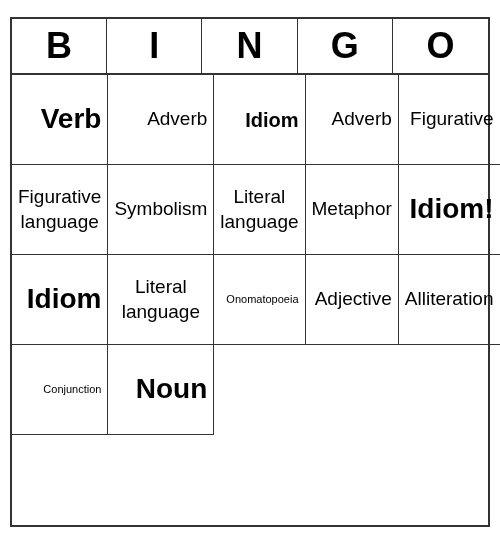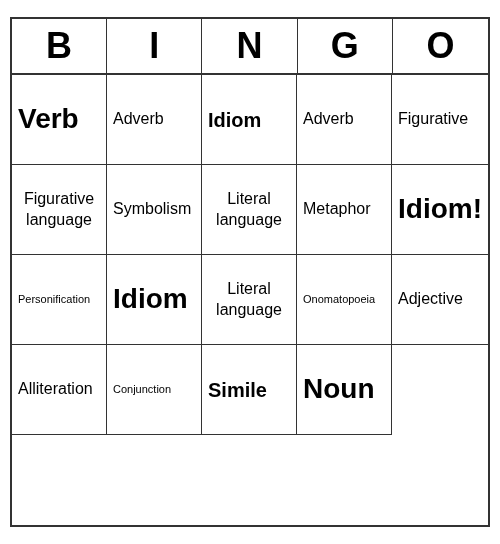--- a/index.html
+++ b/index.html
@@ -47,35 +47,35 @@
       grid-template-columns: repeat(5, 1fr);
       grid-template-rows: repeat(5, 1fr);
     }
 
     .bingo-cell {
       border-right: 1px solid #333;
       border-bottom: 1px solid #333;
       min-height: 90px;
       display: flex;
       align-items: center;
-      justify-content: flex-start;
+      justify-content: flex-end;
       text-align: center;
       padding: 6px;
     }
 
     .bingo-cell:nth-child(5n) {
       border-right: none;
     }
 
     .bingo-cell:nth-child(n+21) {
       border-bottom: none;
     }
 
     .cell-text {
-      font-size: 16px;
+      font-size: 19px;
       line-height: 1.3;
     }
 
     .cell-text.large {
       font-size: 28px;
       font-weight: bold;
     }
 
     .cell-text.medium {
       font-size: 20px;
@@ -122,40 +122,34 @@
       <div class="bingo-cell">
         <span class="cell-text">Literal language</span>
       </div>
       <div class="bingo-cell">
         <span class="cell-text">Metaphor</span>
       </div>
       <div class="bingo-cell">
         <span class="cell-text large">Idiom!</span>
       </div>
       <div class="bingo-cell">
-        <span class="cell-text small">Personification</span>
-      </div>
-      <div class="bingo-cell">
         <span class="cell-text large">Idiom</span>
       </div>
       <div class="bingo-cell">
         <span class="cell-text">Literal language</span>
       </div>
       <div class="bingo-cell">
         <span class="cell-text small">Onomatopoeia</span>
       </div>
       <div class="bingo-cell">
         <span class="cell-text">Adjective</span>
       </div>
       <div class="bingo-cell">
         <span class="cell-text">Alliteration</span>
       </div>
       <div class="bingo-cell">
         <span class="cell-text small">Conjunction</span>
       </div>
       <div class="bingo-cell">
-        <span class="cell-text medium">Simile</span>
-      </div>
-      <div class="bingo-cell">
         <span class="cell-text large">Noun</span>
       </div>
     </div>
 </div>
 
 </body></html>

